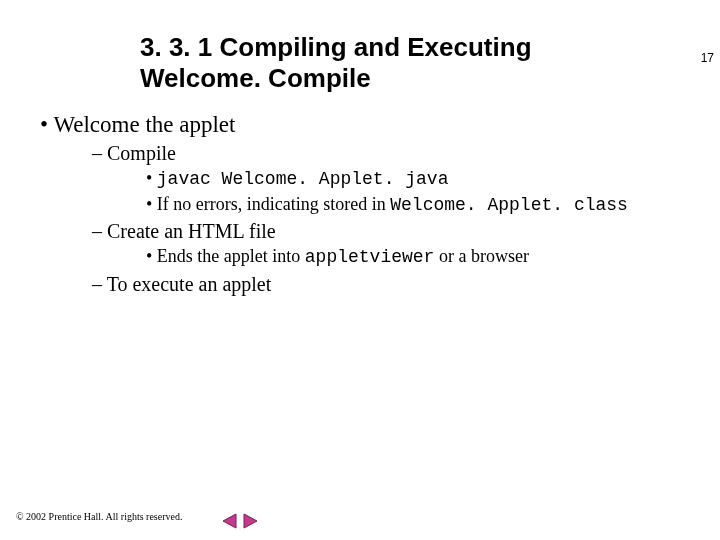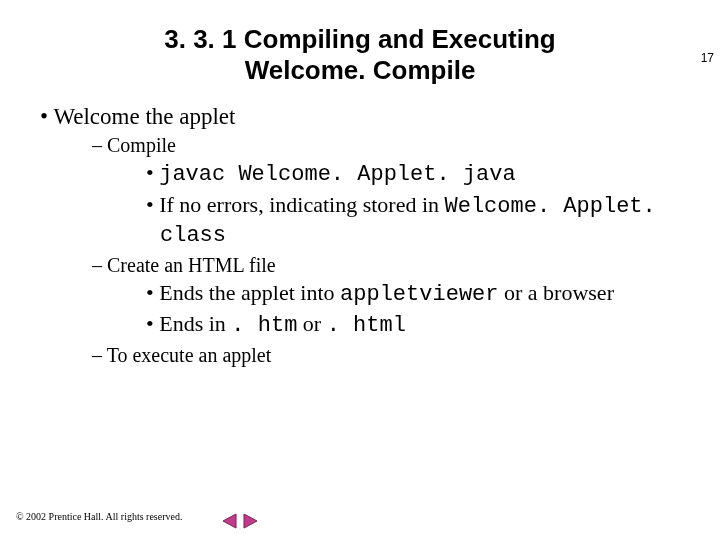--- a/index.html
+++ b/index.html
@@ -18,22 +18,22 @@
     top: 4px;
     right: 6px;
     font-family: Arial, Helvetica, sans-serif;
     font-size: 12px;
     margin-top: 47px;
   }
   .title {
     font-family: Arial, Helvetica, sans-serif;
     font-weight: bold;
     font-size: 26px;
-    text-align: center;
-    margin: 24px 140px 6px 140px;
+    text-align: left;
+    margin: 32px 140px 6px 140px;
     line-height: 1.2;
   }
   .content {
     margin: 18px 30px 0 30px;
     font-size: 20px;
   }
   ul.l1 {
     list-style: none;
     padding-left: 0;
     margin: 0;
@@ -63,21 +63,21 @@
   }
   ul.l3 {
     list-style: none;
     padding-left: 34px;
     margin: 2px 0 4px 0;
   }
   ul.l3 > li {
     padding-left: 16px;
     text-indent: -14px;
     margin-bottom: 2px;
-    font-size: 22px;
+    font-size: 18px;
     line-height: 1.25;
   }
   ul.l3 > li::before {
     content: "• ";
   }
   .mono {
     font-family: "Courier New", Courier, monospace;
   }
   .footer {
     position: absolute;
@@ -118,23 +118,20 @@
               <span>If no errors, indicating stored in </span><span class="mono">Welcome. Applet. class</span>
             </li>
           </ul>
         </li>
         <li>
           <span>Create an HTML file</span>
           <ul class="l3">
             <li>
               <span>Ends the applet into </span><span class="mono">appletviewer</span><span> or a browser</span>
             </li>
-            <li>
-              <span>Ends in </span><span class="mono">. htm</span><span> or </span><span class="mono">. html</span>
-            </li>
           </ul>
         </li>
         <li>
           <span>To execute an applet</span>
         </li>
       </ul>
     </li>
   </ul>
 </div>
 

